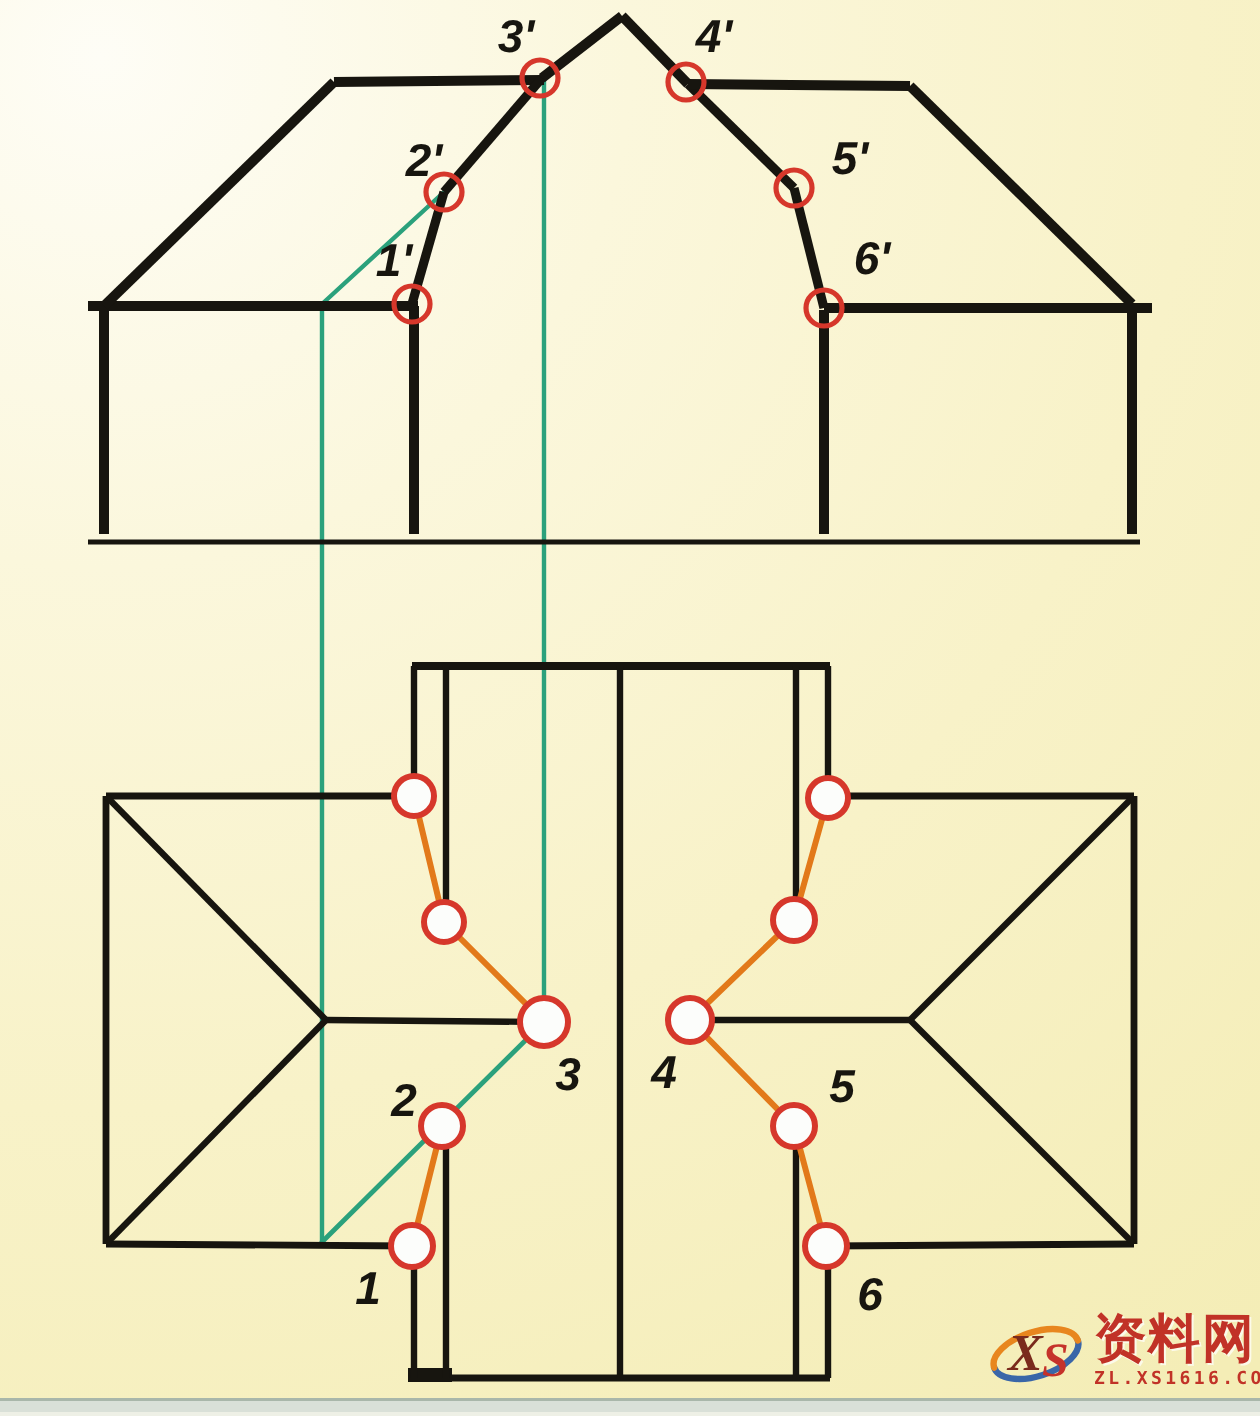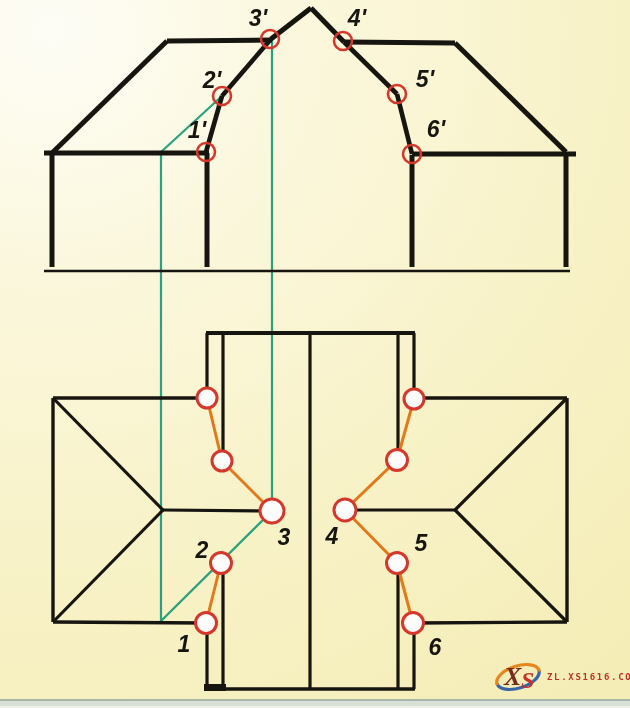--- a/index.html
+++ b/index.html
@@ -127,18 +127,19 @@
   <div class="watermark">
     <svg class="wm-logo" width="56" height="48" viewBox="0 0 56 48">
       <g transform="rotate(-18 28 25)">
         <path class="wm-arc-blue" d="M 6 25 A 22 11 0 0 0 50 25"></path>
         <path class="wm-arc-orange" d="M 50 25 A 22 11 0 0 0 6 25"></path>
       </g>
       <text class="wm-x" x="14" y="33">X</text>
       <text class="wm-s" x="31" y="36">S</text>
     </svg>
     <div class="wm-text-col">
+      <div class="wm-brand">资料网</div>
       <div class="wm-site">ZL.XS1616.COM</div>
     </div>
   </div>
 
   <div class="footer-band"></div>
 </div>
 
 </body></html>

